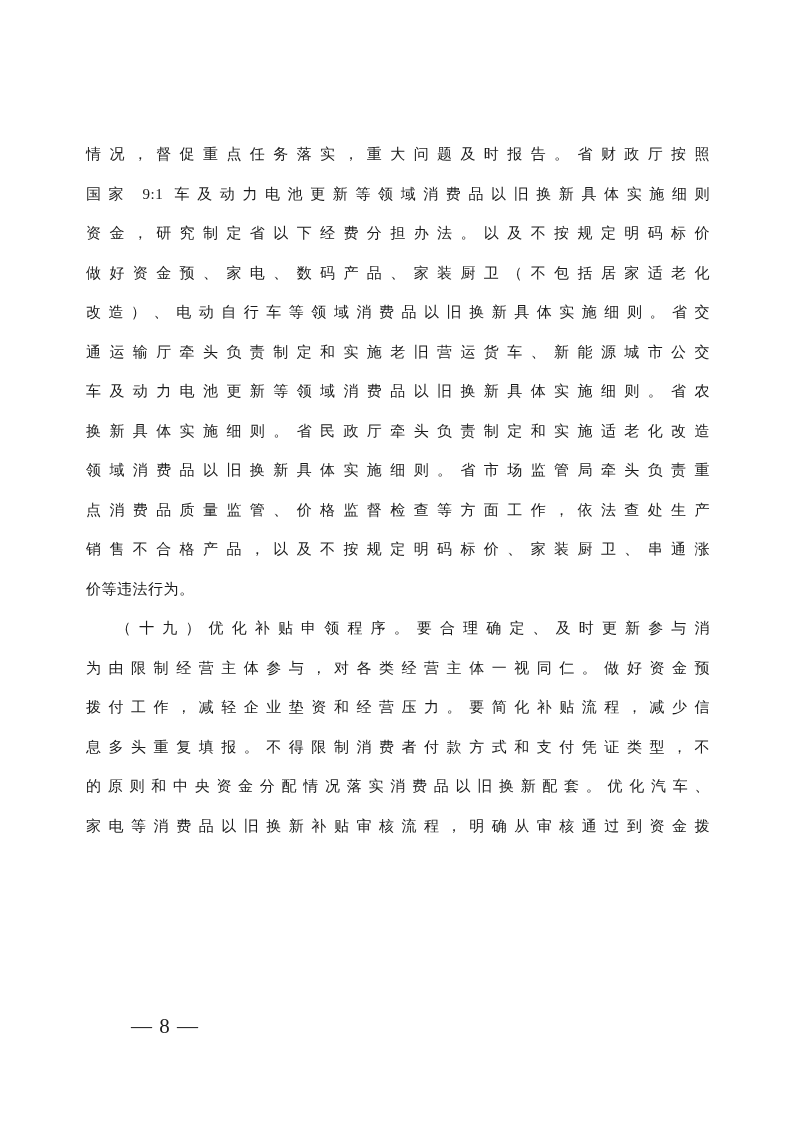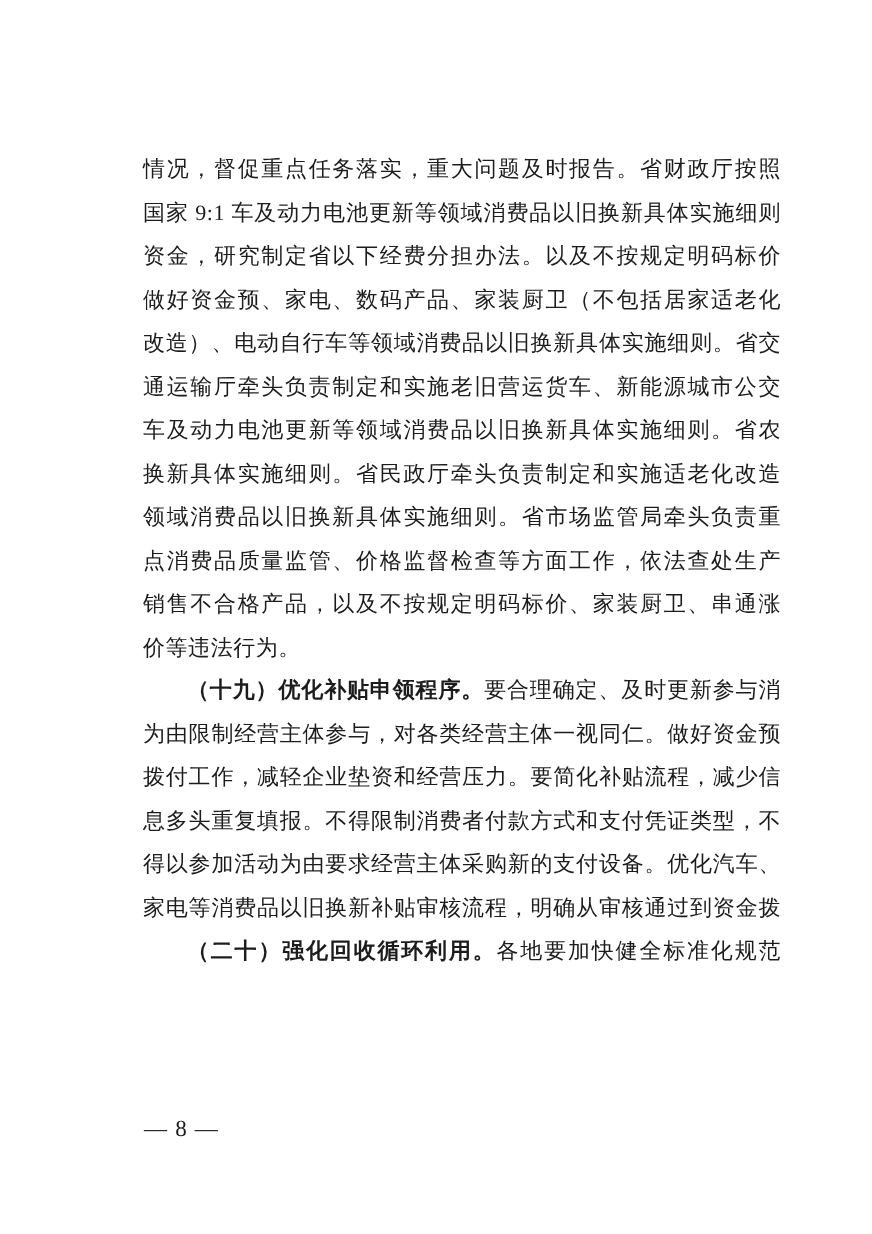--- a/index.html
+++ b/index.html
@@ -16,37 +16,36 @@
     font-family: "Liberation Serif", "DejaVu Serif", serif;
     color: #1c1c1c;
   }
   .text-block {
     position: absolute;
     left: 86px;
     top: 135px;
     width: 624px;
   }
   .line {
-    font-size: 20px;
+    font-size: 15px;
     height: 39.5px;
     line-height: 39.5px;
     text-align: justify;
     text-align-last: justify;
     text-justify: inter-character;
     letter-spacing: 0.5px;
-    margin-left: 44px;
   }
   .line.indent {
     text-indent: 2em;
   }
   .line.para-end {
     text-align-last: left;
   }
   .line b {
-    font-weight: 700;
+    font-weight: 400;
   }
   .page-number {
     position: absolute;
     left: 131px;
     top: 1012px;
     font-size: 21px;
     line-height: 28px;
     letter-spacing: 1px;
     color: #1c1c1c;
   }
@@ -65,18 +64,17 @@
       <div class="line"><span>车及动力电池更新等领域消费品以旧换新具体实施细则。省农</span></div>
       <div class="line"><span>换新具体实施细则。省民政厅牵头负责制定和实施适老化改造</span></div>
       <div class="line"><span>领域消费品以旧换新具体实施细则。省市场监管局牵头负责重</span></div>
       <div class="line"><span>点消费品质量监管、价格监督检查等方面工作，依法查处生产</span></div>
       <div class="line"><span>销售不合格产品，以及不按规定明码标价、家装厨卫、串通涨</span></div>
       <div class="line para-end"><span>价等违法行为。</span></div>
       <div class="line indent"><b>（十九）优化补贴申领程序。</b><span>要合理确定、及时更新参与消</span></div>
       <div class="line"><span>为由限制经营主体参与，对各类经营主体一视同仁。做好资金预</span></div>
       <div class="line"><span>拨付工作，减轻企业垫资和经营压力。要简化补贴流程，减少信</span></div>
       <div class="line"><span>息多头重复填报。不得限制消费者付款方式和支付凭证类型，不</span></div>
-      <div class="line"><span>得以参加活动为由要求经营主体采购新的支付设备。优化汽车、</span></div>
+      <div class="line"><span>的原则和中央资金分配情况落实消费品以旧换新配套。优化汽车、</span></div>
       <div class="line"><span>家电等消费品以旧换新补贴审核流程，明确从审核通过到资金拨</span></div>
-      <div class="line indent"><b>（二十）强化回收循环利用。</b><span>各地要加快健全标准化规范</span></div>
     </div>
   <div class="page-number">— 8 —</div>
 </div>
 
 </body></html>

